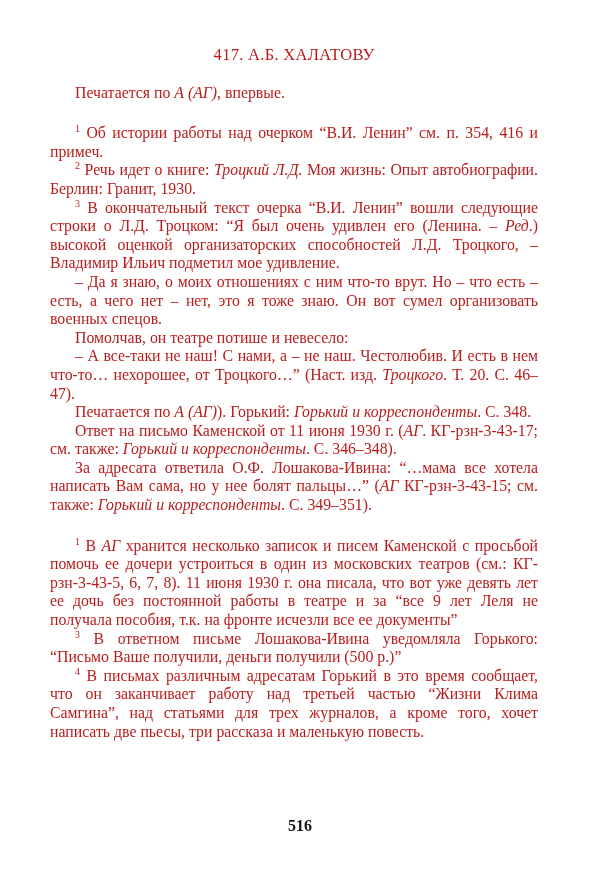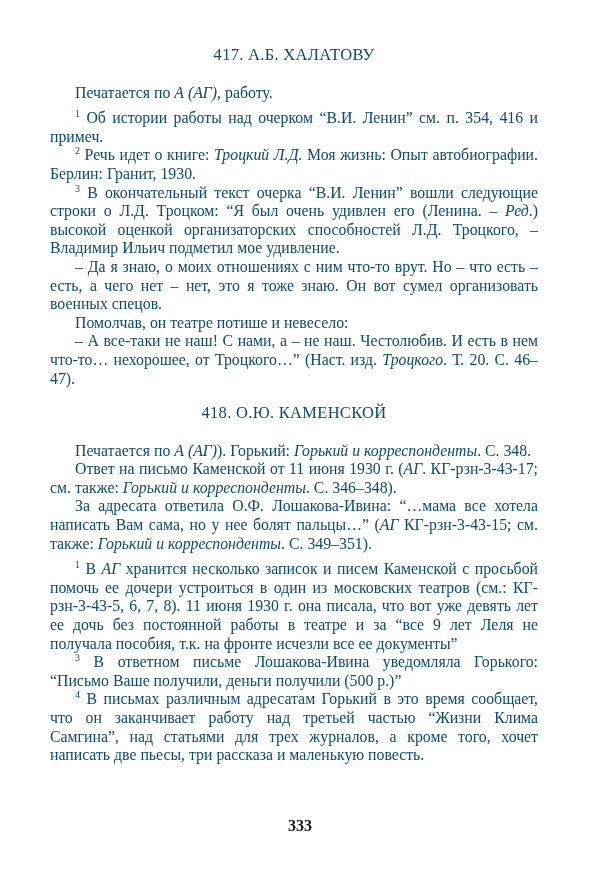--- a/index.html
+++ b/index.html
@@ -14,39 +14,39 @@
     overflow: hidden;
   }
   .page {
     box-sizing: border-box;
     width: 600px;
     height: 887px;
     padding: 46px 62px 70px 50px;
     font-family: "Liberation Serif", "DejaVu Serif", serif;
     font-size: 15.8px;
     line-height: 18.6px;
-    color: #0c4a6e;
+    color: #b91c1c;
     text-align: justify;
   }
   h2.section-title {
     font-size: 16.5px;
     font-weight: normal;
     text-align: center;
     margin: 0 0 19px 0;
     letter-spacing: 0.3px;
   }
   section.letter-section + section.letter-section h2.section-title {
     margin-top: 16px;
   }
   p.para {
     margin: 0;
     text-indent: 25px;
   }
   p.gap-before {
-    margin-top: 7px;
+    margin-top: 22px;
   }
   p.para sup {
     font-size: 10px;
     line-height: 0;
     vertical-align: 6px;
   }
   .page-number {
     position: absolute;
     left: 0;
     right: 0;
@@ -59,37 +59,36 @@
   }
 </style>
 </head>
 <body>
 
 <main class="page">
 
   <section class="letter-section">
     <h2 class="section-title">417. А.Б. ХАЛАТОВУ</h2>
     <div class="section-body">
-        <p class="para"><span>Печатается по </span><i>А (АГ)</i><span>, работу.</span></p>
+        <p class="para"><span>Печатается по </span><i>А (АГ)</i><span>, впервые.</span></p>
         <p class="para gap-before"><sup>1</sup><span> Об истории работы над очерком “В.И. Ленин” см. п. 354, 416 и примеч.</span></p>
         <p class="para"><sup>2</sup><span> Речь идет о книге: </span><i>Троцкий Л.Д.</i><span> Моя жизнь: Опыт автобиографии. Берлин: Гранит, 1930.</span></p>
         <p class="para"><sup>3</sup><span> В окончательный текст очерка “В.И. Ленин” вошли следующие строки о Л.Д. Троцком: “Я был очень удивлен его (Ленина. – </span><i>Ред</i><span>.) высокой оценкой организаторских способностей Л.Д. Троцкого, – Владимир Ильич подметил мое удивление.</span></p>
         <p class="para"><span>– Да я знаю, о моих отношениях с ним что-то врут. Но – что есть – есть, а чего нет – нет, это я тоже знаю. Он вот сумел организовать военных спецов.</span></p>
         <p class="para"><span>Помолчав, он театре потише и невесело:</span></p>
         <p class="para"><span>– А все-таки не наш! С нами, а – не наш. Честолюбив. И есть в нем что-то… нехорошее, от Троцкого…” (Наст. изд. </span><i>Троцкого</i><span>. Т. 20. С. 46–47).</span></p>
       </div>
   </section>
 
   <section class="letter-section">
-    <h2 class="section-title">418. О.Ю. КАМЕНСКОЙ</h2>
     <div class="section-body">
         <p class="para"><span>Печатается по </span><i>А (АГ)</i><span>). Горький: </span><i>Горький и корреспонденты</i><span>. С. 348.</span></p>
         <p class="para"><span>Ответ на письмо Каменской от 11 июня 1930 г. (</span><i>АГ</i><span>. КГ-рзн-3-43-17; см. также: </span><i>Горький и корреспонденты</i><span>. С. 346–348).</span></p>
         <p class="para"><span>За адресата ответила О.Ф. Лошакова-Ивина: “…мама все хотела написать Вам сама, но у нее болят пальцы…” (</span><i>АГ</i><span> КГ-рзн-3-43-15; см. также: </span><i>Горький и корреспонденты</i><span>. С. 349–351).</span></p>
         <p class="para gap-before"><sup>1</sup><span> В </span><i>АГ</i><span> хранится несколько записок и писем Каменской с просьбой помочь ее дочери устроиться в один из московских театров (см.: КГ-рзн-3-43-5, 6, 7, 8). 11 июня 1930 г. она писала, что вот уже девять лет ее дочь без постоянной работы в театре и за “все 9 лет Леля не получала пособия, т.к. на фронте исчезли все ее документы”</span></p>
         <p class="para"><sup>3</sup><span> В ответном письме Лошакова-Ивина уведомляла Горького: “Письмо Ваше получили, деньги получили (500 р.)”</span></p>
         <p class="para"><sup>4</sup><span> В письмах различным адресатам Горький в это время сообщает, что он заканчивает работу над третьей частью “Жизни Клима Самгина”, над статьями для трех журналов, а кроме того, хочет написать две пьесы, три рассказа и маленькую повесть.</span></p>
       </div>
   </section>
 
 </main>
 
-<div class="page-number">333</div>
+<div class="page-number">516</div>
 
 </body></html>

